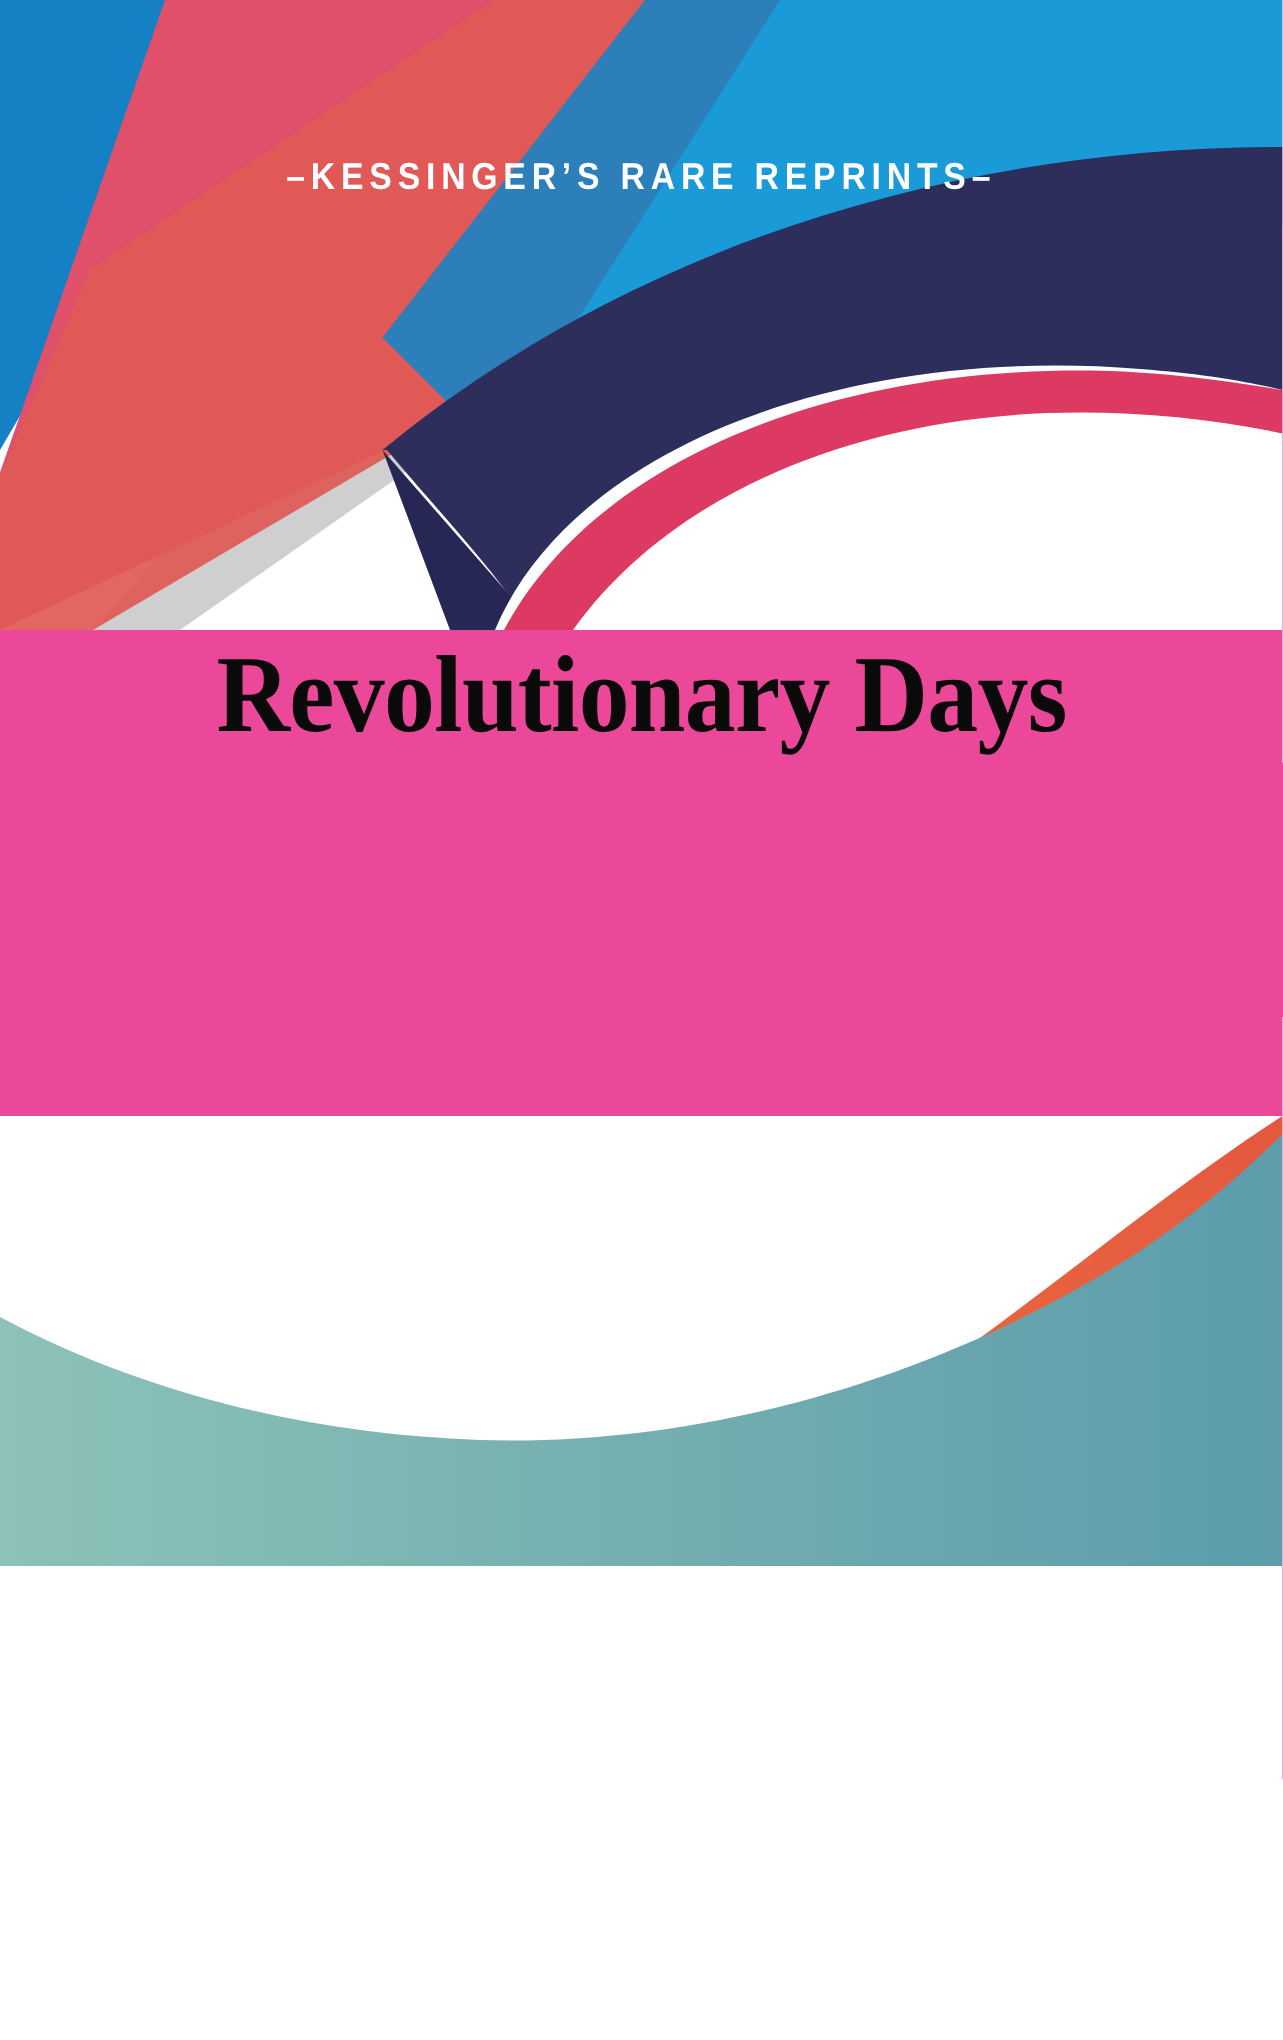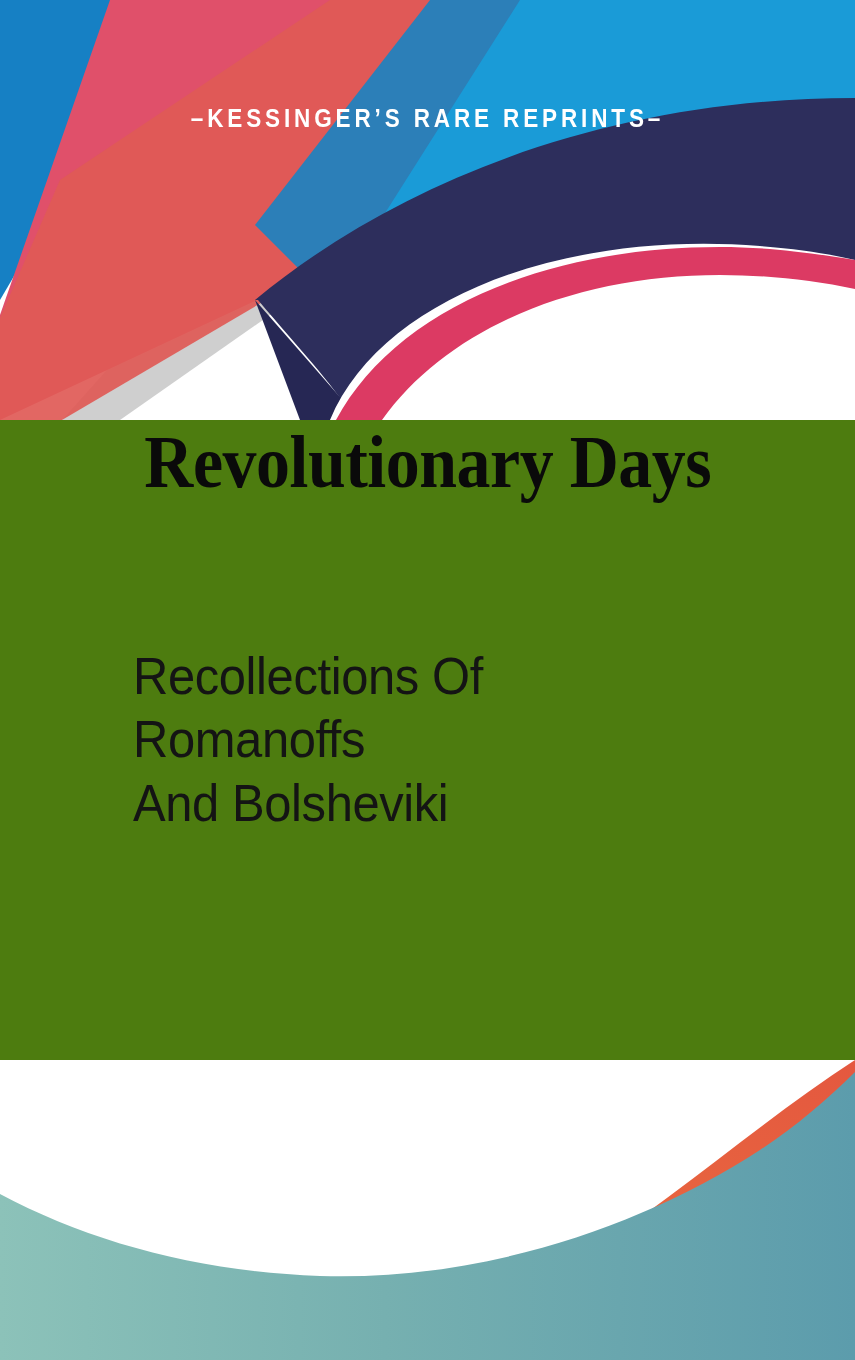--- a/index.html
+++ b/index.html
@@ -4,22 +4,22 @@
 <title>Book Cover</title>
 <style>
   html, body {
     margin: 0;
     padding: 0;
     background: #ffffff;
   }
   #cover {
     position: relative;
     width: 855px;
-    height: 1360px;
-    background: #4d7c0f;
+    height: 1044px;
+    background: #ec4899;
     overflow: hidden;
     font-family: "Liberation Serif", serif;
   }
   #art-top, #art-bottom {
     position: absolute;
     left: 0;
     width: 855px;
     display: block;
   }
   #art-top { top: 0; height: 420px; }
@@ -139,24 +139,20 @@
       <path d="M 855 260 C 800 251 760 247 720 247 C 545 247 395 310 336 420 L 382 420 C 450 325 580 275 720 275 C 766 275 812 280 855 289 Z" fill="#DC3A63"></path>
     </g>
   </svg>
 
   <div class="banner-text">–KESSINGER’S RARE REPRINTS–</div>
 
   <div class="text-block book-title">
     <span class="t">Revolutionary Days</span>
   </div>
 
-  <div class="text-block book-subtitle">
-    <span class="s">Recollections Of Romanoffs</span>
-    <span class="s">And Bolsheviki</span>
-  </div>
 
 
   <svg id="art-bottom" viewBox="0 0 855 300" preserveAspectRatio="none" xmlns="http://www.w3.org/2000/svg">
     <defs>
       <linearGradient id="tealgrad" x1="0" y1="0" x2="1" y2="0">
         <stop offset="0%" stop-color="#8CC2B9"></stop>
         <stop offset="45%" stop-color="#76B0B0"></stop>
         <stop offset="100%" stop-color="#5C9CAC"></stop>
       </linearGradient>
       <linearGradient id="orangegrad" x1="0" y1="1" x2="1" y2="0">

